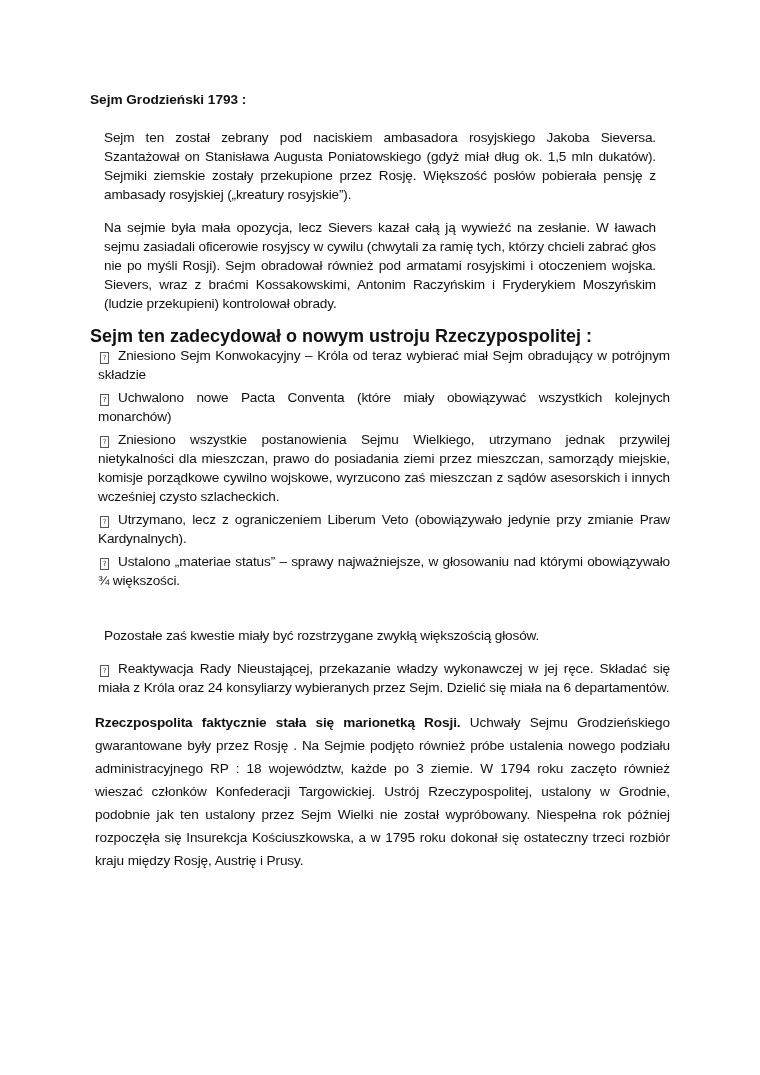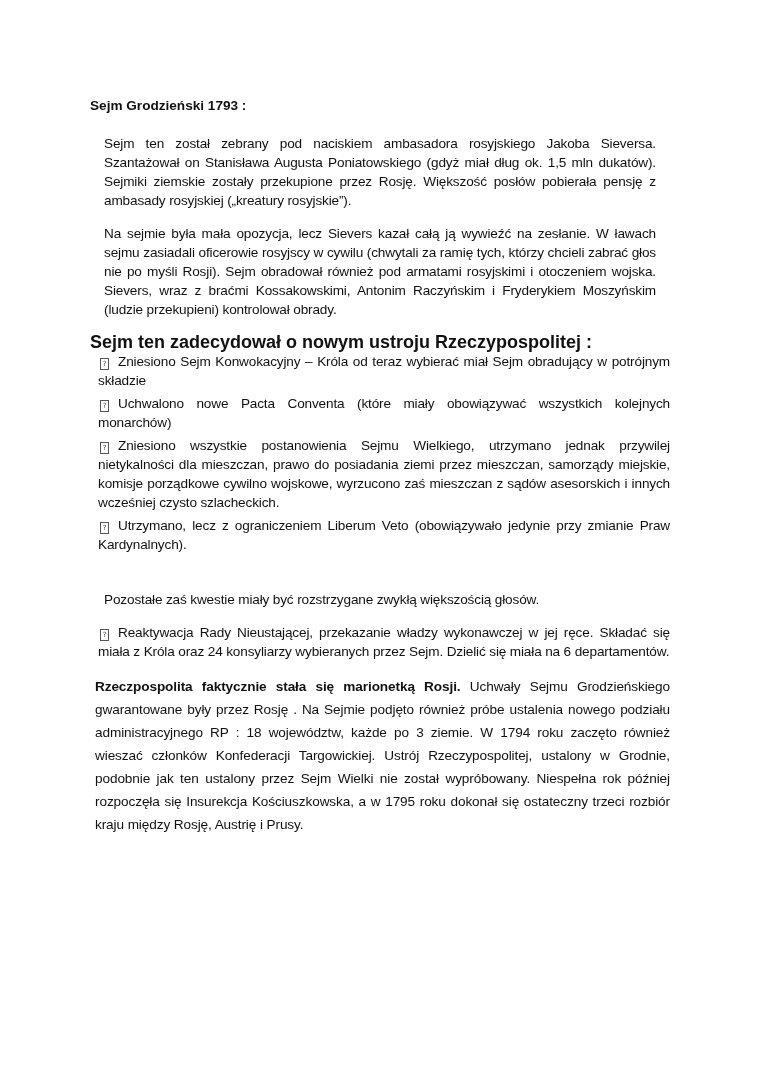--- a/index.html
+++ b/index.html
@@ -1,18 +1,18 @@
 <!DOCTYPE html>
 <html><head>
 <meta charset="utf-8">
 <style>
   html, body { margin: 0; padding: 0; background: #ffffff; }
   body { width: 760px; height: 1075px; position: relative; overflow: hidden;
          font-family: "Liberation Sans", sans-serif; color: #111111; }
-  .page { position: absolute; left: 90px; top: 96px; width: 580px; }
+  .page { position: absolute; left: 90px; top: 90px; width: 580px; }
   .line-block { font-size: 13.6px; line-height: 19px; text-align: justify; letter-spacing: -0.15px; }
   .title { font-weight: bold; font-size: 13.6px; line-height: 19px; margin: 0 0 19px 0; }
   .para { margin: 14px; }
   .h2 { font-weight: bold; font-size: 18px; line-height: 19px; margin: 13px 0 0 0; }
   .bullet { margin: 0 0 4px 8px; }
   .bullet .box { display: inline-block; width: 7px; height: 10px; border: 1px solid #555; font-size: 7px;
                  line-height: 10px; text-align: center; vertical-align: 0px; margin: 0 9px 0 2px; color: #444;
                  font-family: "DejaVu Sans", sans-serif; }
   .spacer { height: 18px; }
   .final { font-size: 13.6px; line-height: 23px; text-align: justify; margin: 14px 0 0 5px; letter-spacing: -0.1px; }
@@ -29,20 +29,21 @@
     <p class="para">Na sejmie była mała opozycja, lecz Sievers kazał całą ją wywieźć na zesłanie. W ławach sejmu zasiadali oficerowie rosyjscy w cywilu (chwytali za ramię tych, którzy chcieli zabrać głos nie po myśli Rosji). Sejm obradował również pod armatami rosyjskimi i otoczeniem wojska. Sievers, wraz z braćmi Kossakowskimi, Antonim Raczyńskim i Fryderykiem Moszyńskim (ludzie przekupieni) kontrolował obrady.</p>
   </div>
 
   <div class="h2">Sejm ten zadecydował o nowym ustroju Rzeczypospolitej :</div>
 
   <div class="line-block">
     <p class="para bullet"><span class="box">?</span><span>Zniesiono Sejm Konwokacyjny – Króla od teraz wybierać miał Sejm obradujący w potrójnym składzie</span></p>
     <p class="para bullet"><span class="box">?</span><span>Uchwalono nowe Pacta Conventa (które miały obowiązywać wszystkich kolejnych monarchów)</span></p>
     <p class="para bullet"><span class="box">?</span><span>Zniesiono wszystkie postanowienia Sejmu Wielkiego, utrzymano jednak przywilej nietykalności dla mieszczan, prawo do posiadania ziemi przez mieszczan, samorządy miejskie, komisje porządkowe cywilno wojskowe, wyrzucono zaś mieszczan z sądów asesorskich i innych wcześniej czysto szlacheckich.</span></p>
     <p class="para bullet"><span class="box">?</span><span>Utrzymano, lecz z ograniczeniem Liberum Veto (obowiązywało jedynie przy zmianie Praw Kardynalnych).</span></p>
+    <p class="para bullet"><span class="box">?</span><span>Ustalono „materiae status” – sprawy najważniejsze, w głosowaniu nad którymi obowiązywało ¾ większości.</span></p>
   </div>
 
   <div class="spacer"></div>
 
   <div class="line-block">
     <p class="para">Pozostałe zaś kwestie miały być rozstrzygane zwykłą większością głosów.</p>
     <p class="para bullet"><span class="box">?</span><span>Reaktywacja Rady Nieustającej, przekazanie władzy wykonawczej w jej ręce. Składać się miała z Króla oraz 24 konsyliarzy wybieranych przez Sejm. Dzielić się miała na 6 departamentów.</span></p>
   </div>
 
   <p class="final"><b>Rzeczpospolita faktycznie stała się marionetką Rosji.</b><span> Uchwały Sejmu Grodzieńskiego gwarantowane były przez Rosję . Na Sejmie podjęto również próbe ustalenia nowego podziału administracyjnego RP : 18 województw, każde po 3 ziemie. W 1794 roku zaczęto również wieszać członków Konfederacji Targowickiej. Ustrój Rzeczypospolitej, ustalony w Grodnie, podobnie jak ten ustalony przez Sejm Wielki nie został wypróbowany. Niespełna rok później rozpoczęła się Insurekcja Kościuszkowska, a w 1795 roku dokonał się ostateczny trzeci rozbiór kraju między Rosję, Austrię i Prusy.</span></p>

